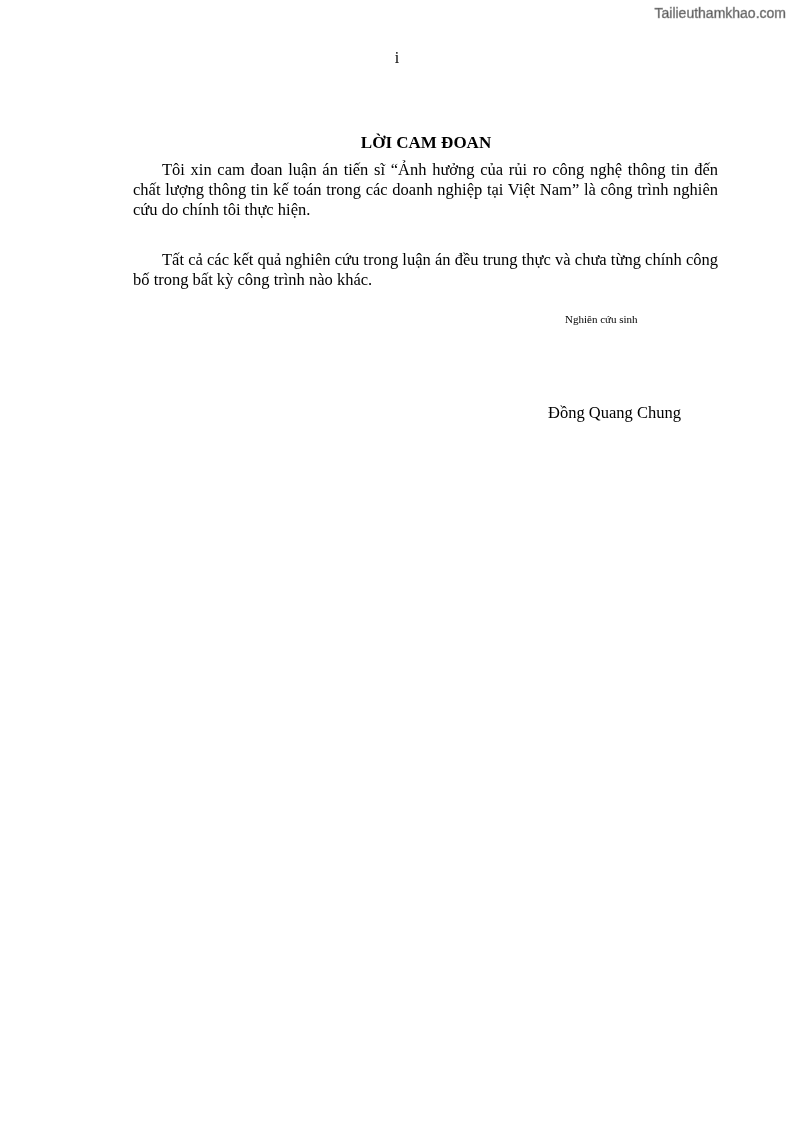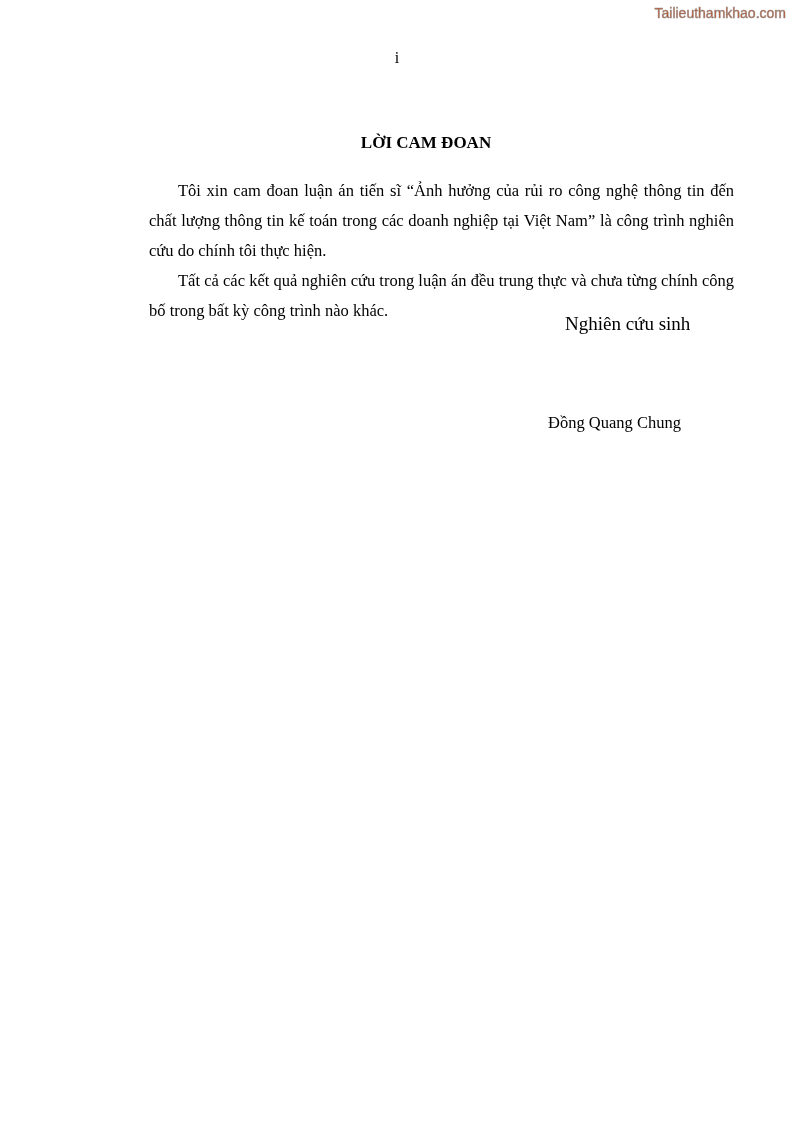--- a/index.html
+++ b/index.html
@@ -14,21 +14,21 @@
       overflow: hidden;
       font-family: "Liberation Serif", "DejaVu Serif", serif;
       color: #000000;
     }
     .watermark {
       position: absolute;
       top: 5px;
       right: 8px;
       font-family: "Liberation Sans", "DejaVu Sans", sans-serif;
       font-size: 14px;
-      color: #c2410c;
+      color: #404040;
       -webkit-text-stroke: 0.6px #9a9a9a;
       letter-spacing: 0px;
     }
     .page-number {
       position: absolute;
       top: 49px;
       left: 0;
       width: 794px;
       text-align: center;
       font-size: 16px;
@@ -40,36 +40,36 @@
       width: 852px;
       text-align: center;
       font-size: 17px;
       font-weight: bold;
     }
     .body-text {
       position: absolute;
       left: 133px;
       width: 585px;
       font-size: 16.5px;
-      line-height: 30px;
+      line-height: 20px;
       text-align: justify;
-      margin: 16px;
+      margin: 0;
     }
     .p1 { top: 160px; }
     .p2 { top: 250px; }
     .indent { text-indent: 29px; }
     .sig-role {
       position: absolute;
       top: 313px;
       left: 565px;
-      font-size: 19px;
+      font-size: 11px;
     }
     .sig-name {
       position: absolute;
-      top: 413px;
+      top: 403px;
       left: 548px;
       font-size: 16.5px;
     }
   </style>
 </head>
 <body>
 
 <div class="watermark">Tailieuthamkhao.com</div>
 
 <div class="page-number">i</div>

